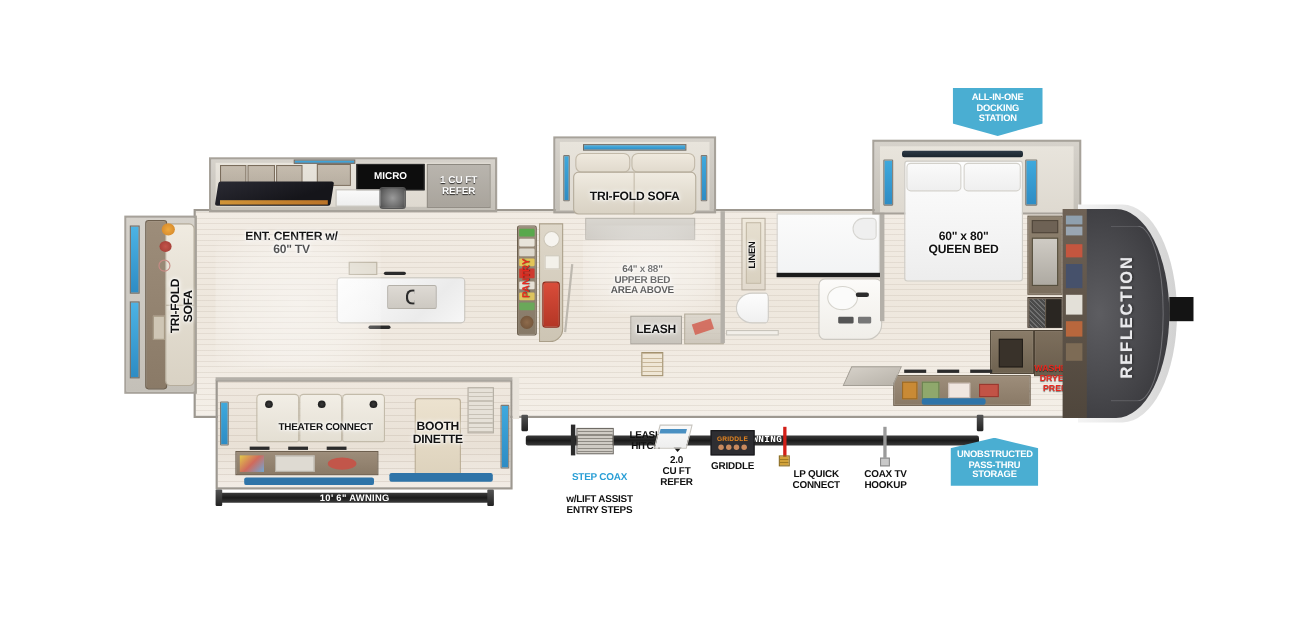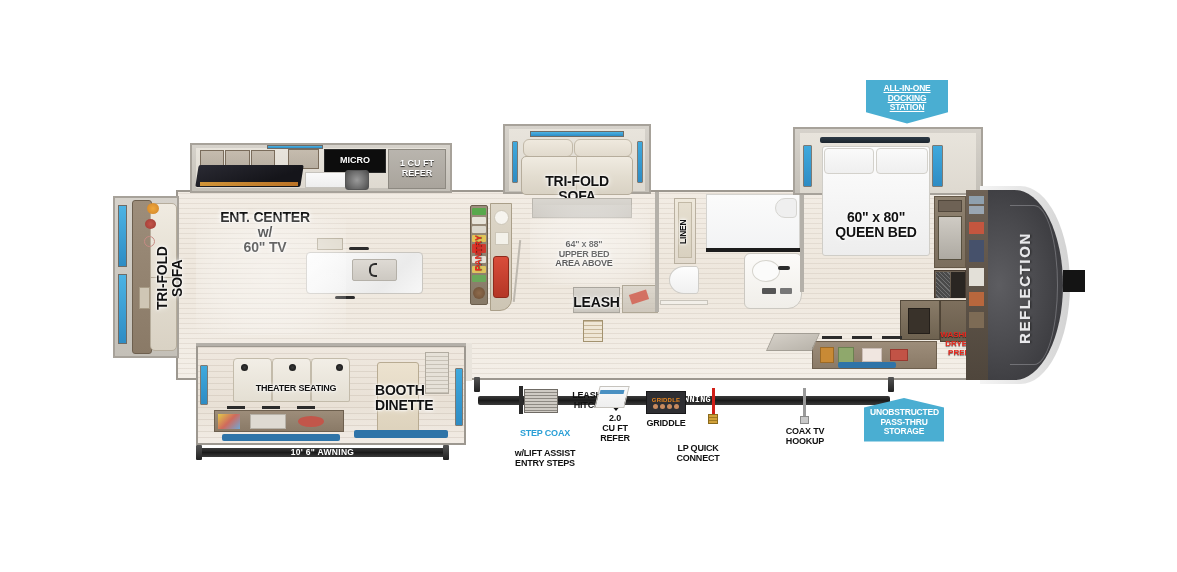--- a/index.html
+++ b/index.html
@@ -98,21 +98,21 @@
   }
   .white-app {
     background: linear-gradient(180deg,#fafafa 0%,#eeeeee 100%);
     border: 1px solid #c6c3bd;
   }
 
   
   .lbl {
     color: #111;
     font-weight: bold;
-    font-size: 14px;
+    font-size: 11px;
     line-height: 1.08;
     text-align: center;
     letter-spacing: -0.2px;
     white-space: pre-line;
     text-shadow: 0 0 3px #fff, 0 0 6px #fff, 0 0 2px #fff;
   }
   .lbl-white {
     color: #fff;
     font-weight: bold;
     font-size: 9px;
@@ -136,21 +136,21 @@
     background: #4aaed2;
     color: #ffffff;
     font-weight: bold;
     font-size: 8.5px;
     line-height: 1.12;
     text-align: center;
     white-space: pre-line;
     padding: 4px 6px 5px;
     letter-spacing: -0.2px;
   }
-  .badge-down { clip-path: polygon(0 0,100% 0,100% 74%,50% 100%,0 74%); padding-bottom: 11px; text-decoration: underline; }
+  .badge-down { clip-path: polygon(0 0,100% 0,100% 74%,50% 100%,0 74%); padding-bottom: 11px; }
   .badge-up   { clip-path: polygon(50% 0,100% 22%,100% 100%,0 100%,0 22%); padding-top: 10px; }
 
   
   .callout {
     font-weight: bold;
     font-size: 9px;
     line-height: 1.12;
     text-align: center;
     color: #111;
     white-space: pre-line;
@@ -453,21 +453,21 @@
   <div class="abs" style="left:969px; top:268px; width:15px; height:18px; background:#e3e0d8;"></div>
   <div class="abs" style="left:969px; top:292px; width:15px; height:14px; background:#b8673d;"></div>
   <div class="abs" style="left:969px; top:312px; width:15px; height:16px; background:#7d6b55;"></div>
 
   <div class="abs theater" style="left:233px; top:358px; width:39px; height:44px;"></div>
   <div class="abs theater" style="left:272px; top:358px; width:39px; height:44px;"></div>
   <div class="abs theater" style="left:311px; top:358px; width:39px; height:44px;"></div>
   <div class="abs knob" style="left:241px; top:364px; width:7px; height:7px;"></div>
   <div class="abs knob" style="left:289px; top:364px; width:7px; height:7px;"></div>
   <div class="abs knob" style="left:336px; top:364px; width:7px; height:7px;"></div>
-  <div class="abs lbl" style="left:238px; top:384px; width:116px; font-size:9px;">THEATER SEATING</div>
+  <div class="abs lbl" style="left:238px; top:384px; width:116px; font-size:9px;">THEATER CONNECT</div>
   <div class="abs brown" style="left:214px; top:410px; width:130px; height:22px;"></div>
   <div class="abs" style="left:218px; top:414px; width:22px; height:15px; background:linear-gradient(135deg,#e2c94a,#d06a5c 50%,#6fa8d6);"></div>
   <div class="abs" style="left:250px; top:414px; width:36px; height:15px; background:#dedad2; border:1px solid #b7b2a8;"></div>
   <div class="abs" style="left:298px; top:416px; width:26px; height:11px; background:#c2564a; border-radius:50%;"></div>
   <div class="abs dark-strip" style="left:227px; top:406px; width:18px; height:3px;"></div>
   <div class="abs dark-strip" style="left:262px; top:406px; width:18px; height:3px;"></div>
   <div class="abs dark-strip" style="left:297px; top:406px; width:18px; height:3px;"></div>
   <div class="abs" style="left:222px; top:434px; width:118px; height:7px; background:#2f74a8; border-radius:2px;"></div>
 
   <div class="abs dinette-tbl" style="left:377px; top:362px; width:42px; height:72px;"></div>
@@ -513,21 +513,21 @@
       <div class="b"></div>
       <div class="b"></div>
       <div class="b"></div>
       <div class="b"></div>
     </div>
   </div>
   <div class="abs callout" style="left:645px; top:418px; width:42px;">GRIDDLE</div>
 
   <div class="abs leader-red" style="left:712px; top:388px; height:28px;"></div>
   <div class="abs" style="left:708px; top:414px; width:10px; height:10px; background:repeating-linear-gradient(180deg,#d2a23a 0 2px,#a07a22 2px 3px); border:1px solid #8a6a1c;"></div>
-  <div class="abs callout" style="left:668px; top:426px; width:60px;margin-top:17px;">LP QUICK
+  <div class="abs callout" style="left:712px; top:426px; width:60px;">LP QUICK
 CONNECT</div>
 
   <div class="abs leader" style="left:803px; top:388px; height:30px; width:3px; background:#9a9a9a;"></div>
   <div class="abs" style="left:800px; top:416px; width:9px; height:8px; background:#c8c8c8; border:1px solid #8a8a8a;"></div>
   <div class="abs callout" style="left:776px; top:426px; width:58px;">COAX TV
 HOOKUP</div>
 
   <div class="abs badge badge-up" style="left:864px; top:398px; width:80px;">UNOBSTRUCTED
 PASS-THRU
 STORAGE</div>

